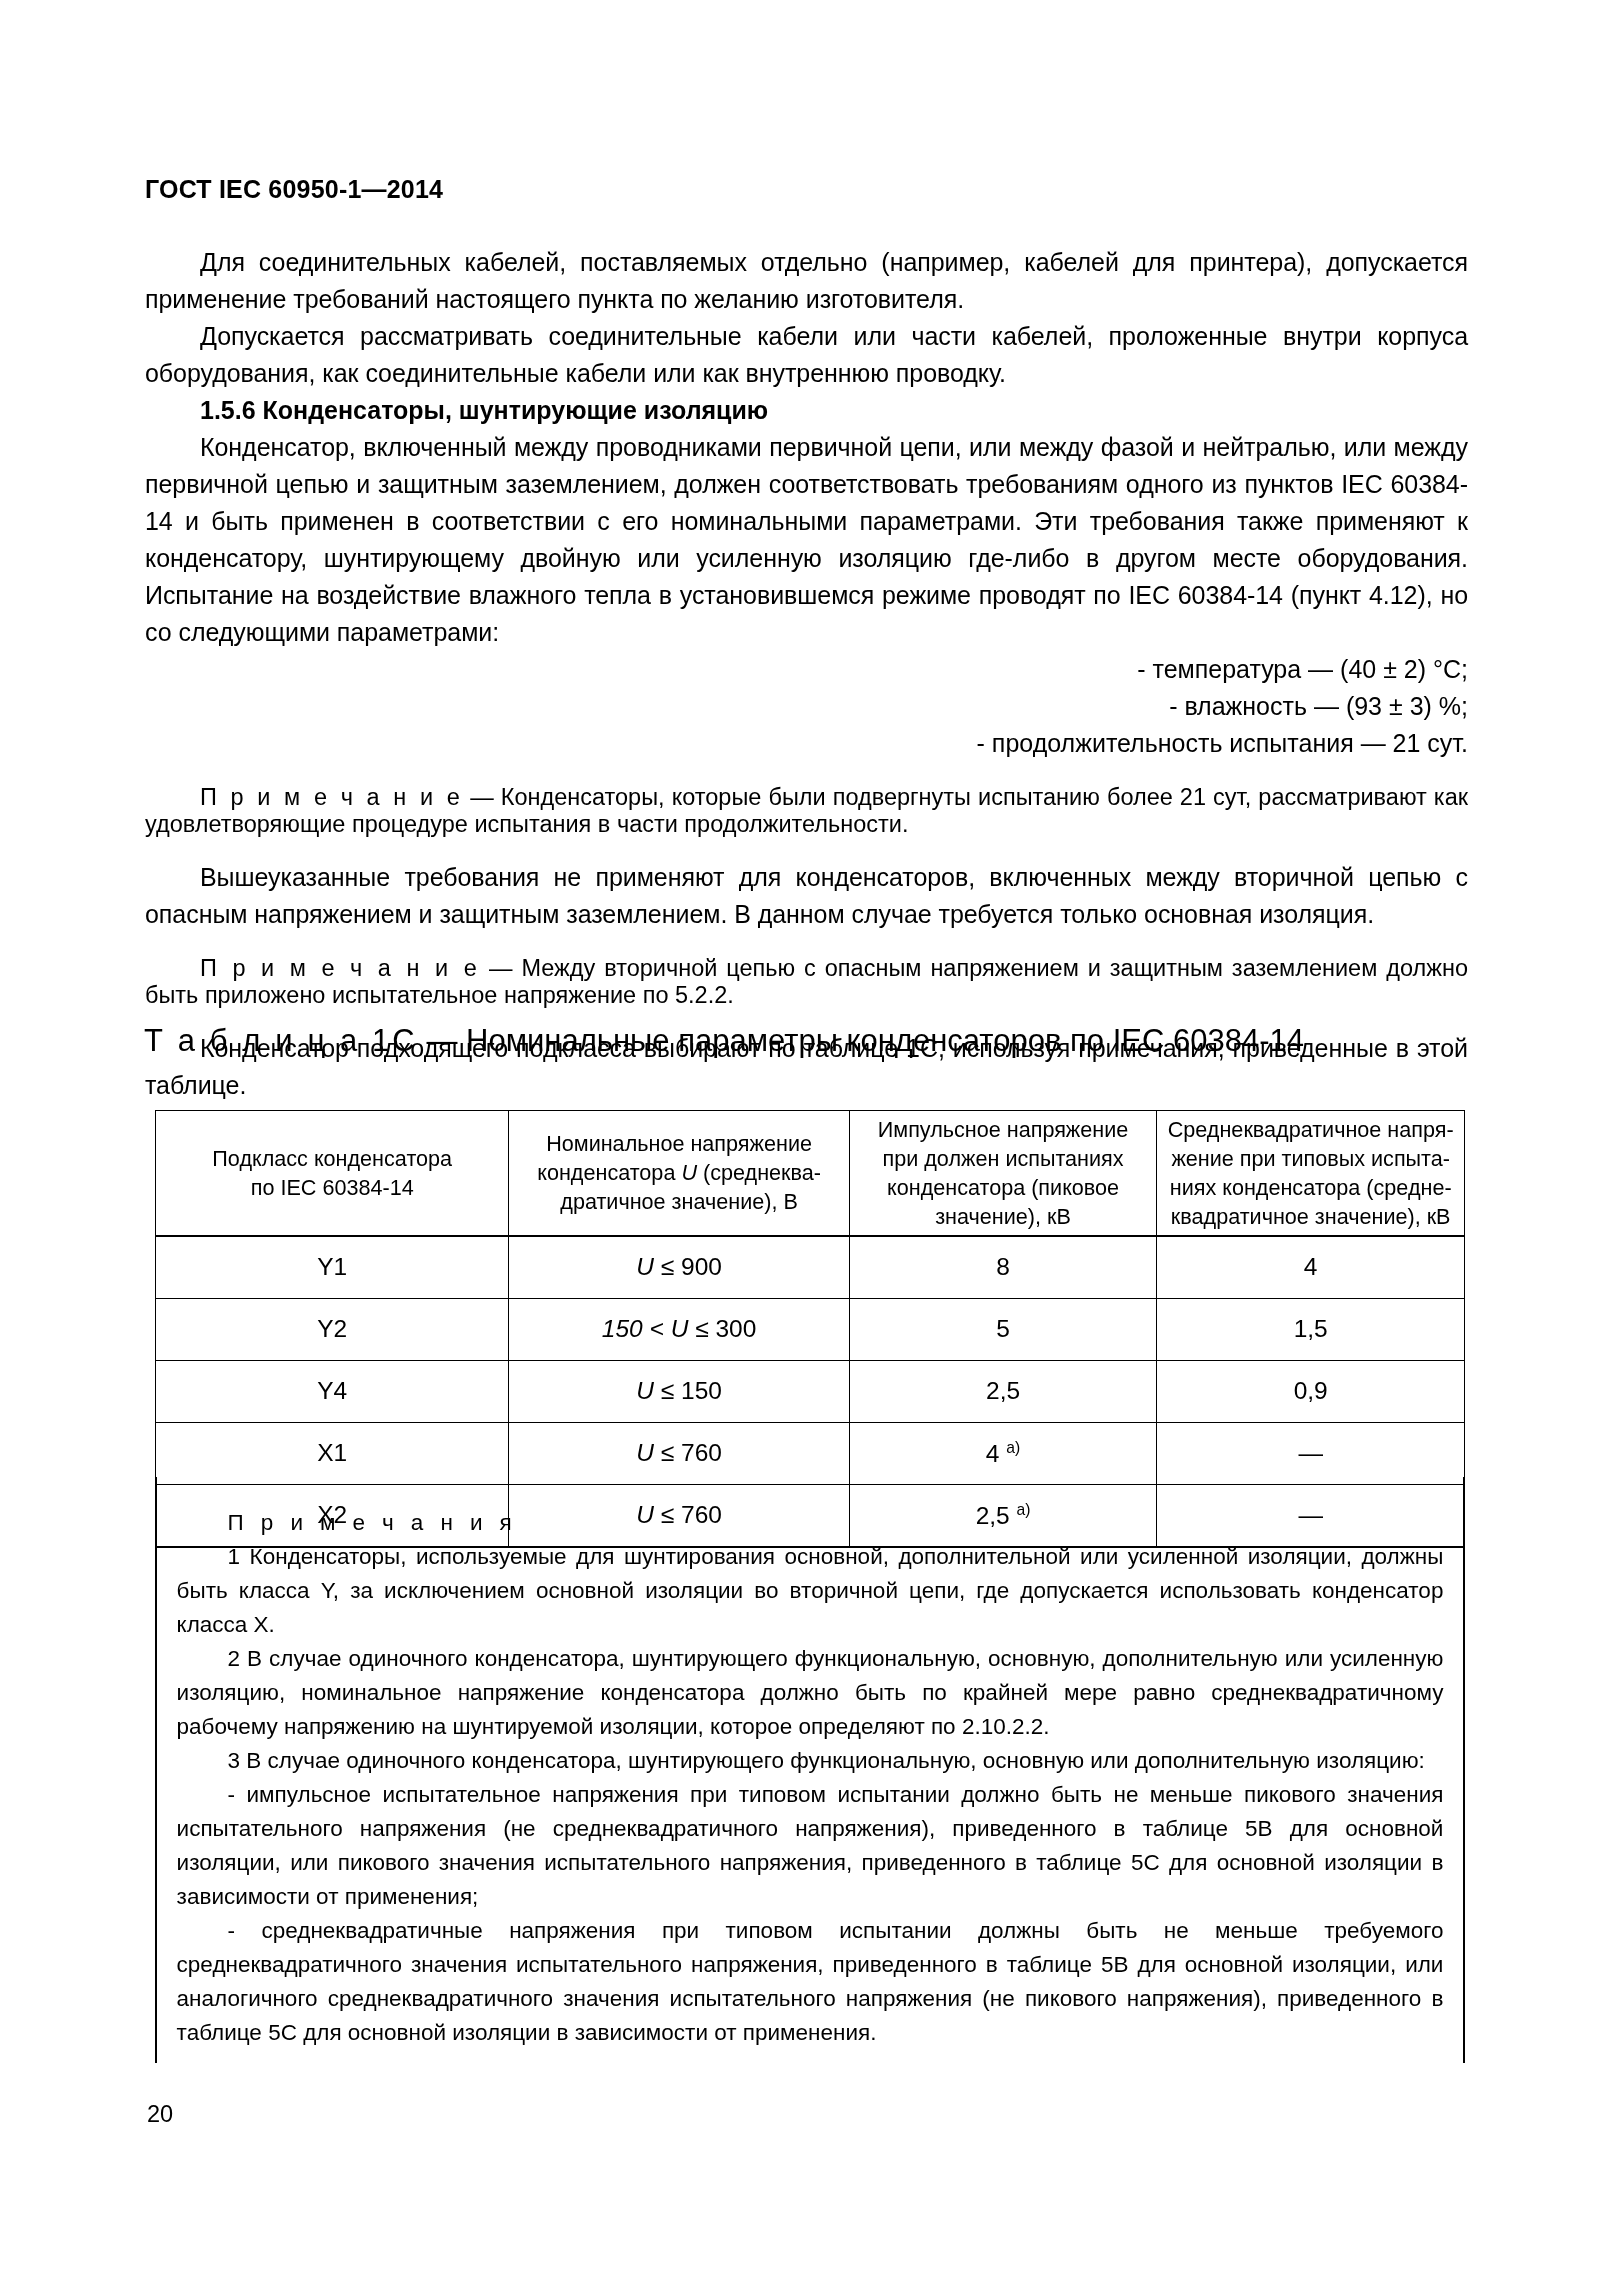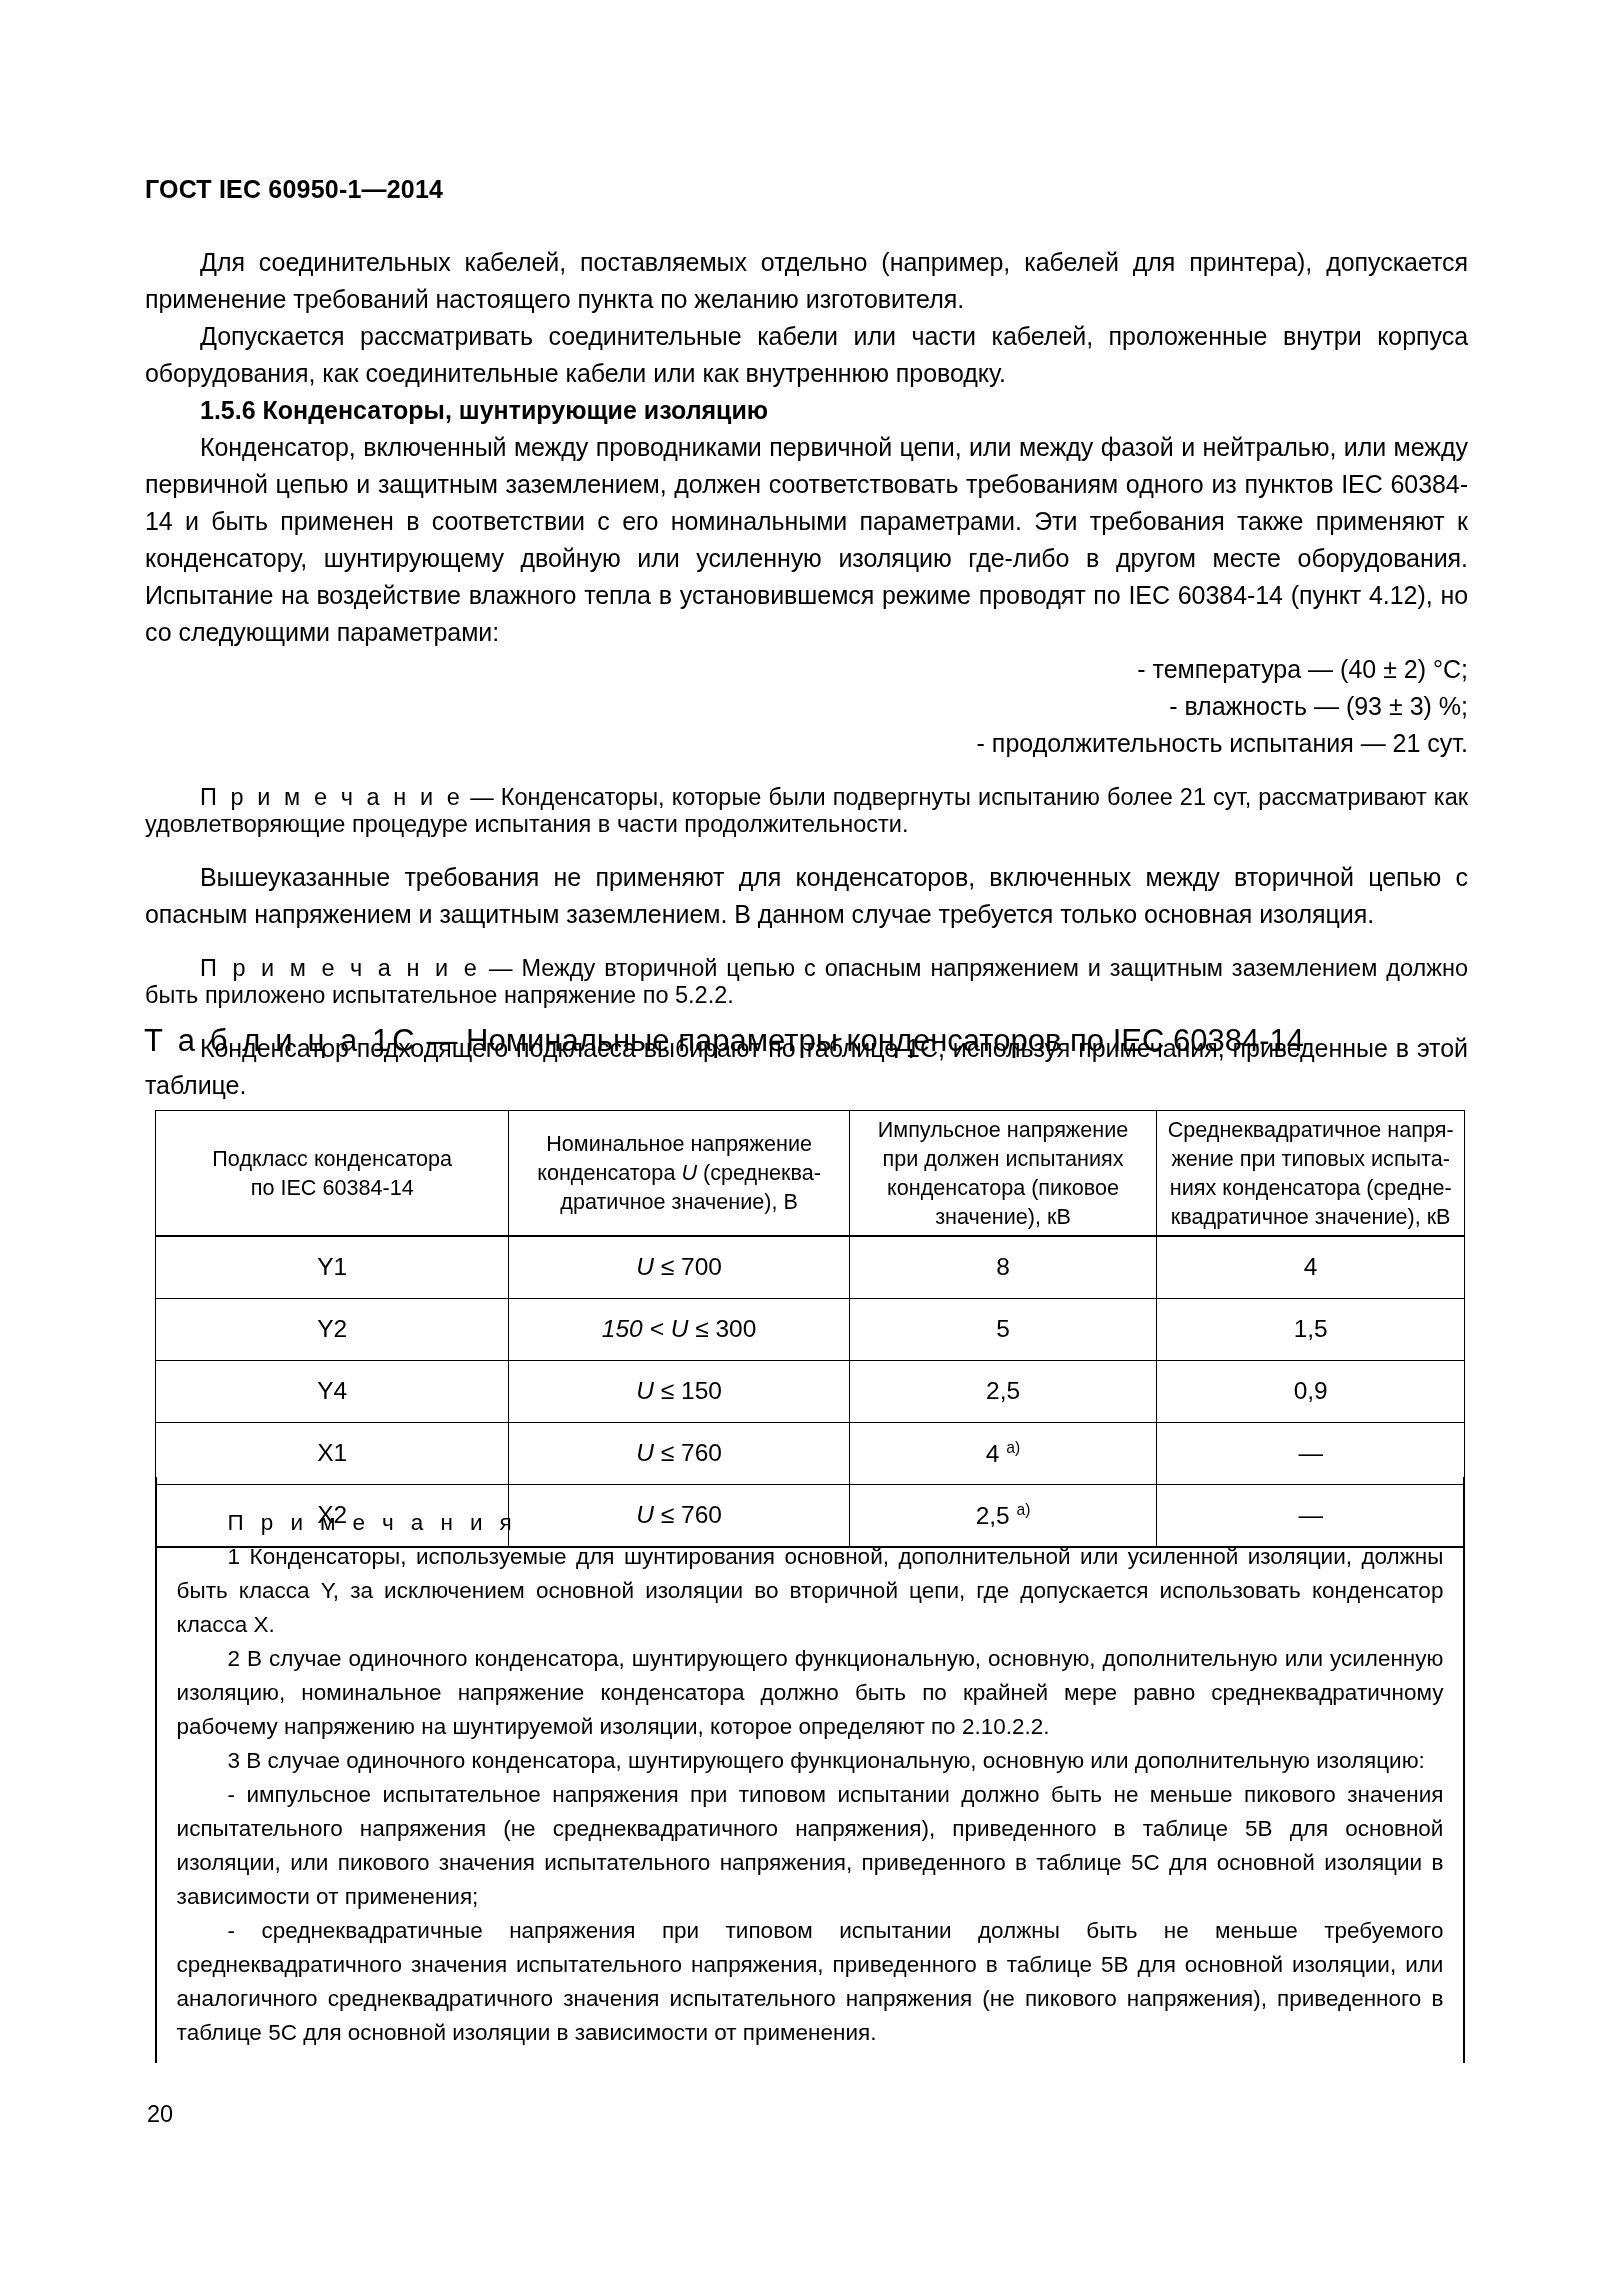--- a/index.html
+++ b/index.html
@@ -219,21 +219,21 @@
           <div>Среднеквадратичное напря-</div>
           <div>жение при типовых испыта-</div>
           <div>ниях конденсатора (средне-</div>
           <div>квадратичное значение), кВ</div>
         </th>
       </tr>
     </thead>
     <tbody id="table-body">
         <tr>
           <td>Y1</td>
-          <td><span class="ital"></span><span class="ital">U</span><span> ≤ 700</span></td>
+          <td><span class="ital"></span><span class="ital">U</span><span> ≤ 900</span></td>
           <td><span>8</span></td>
           <td>4</td>
         </tr>
         <tr>
           <td>Y2</td>
           <td><span class="ital">150 &lt; </span><span class="ital">U</span><span> ≤ 300</span></td>
           <td><span>5</span></td>
           <td>1,5</td>
         </tr>
         <tr>

